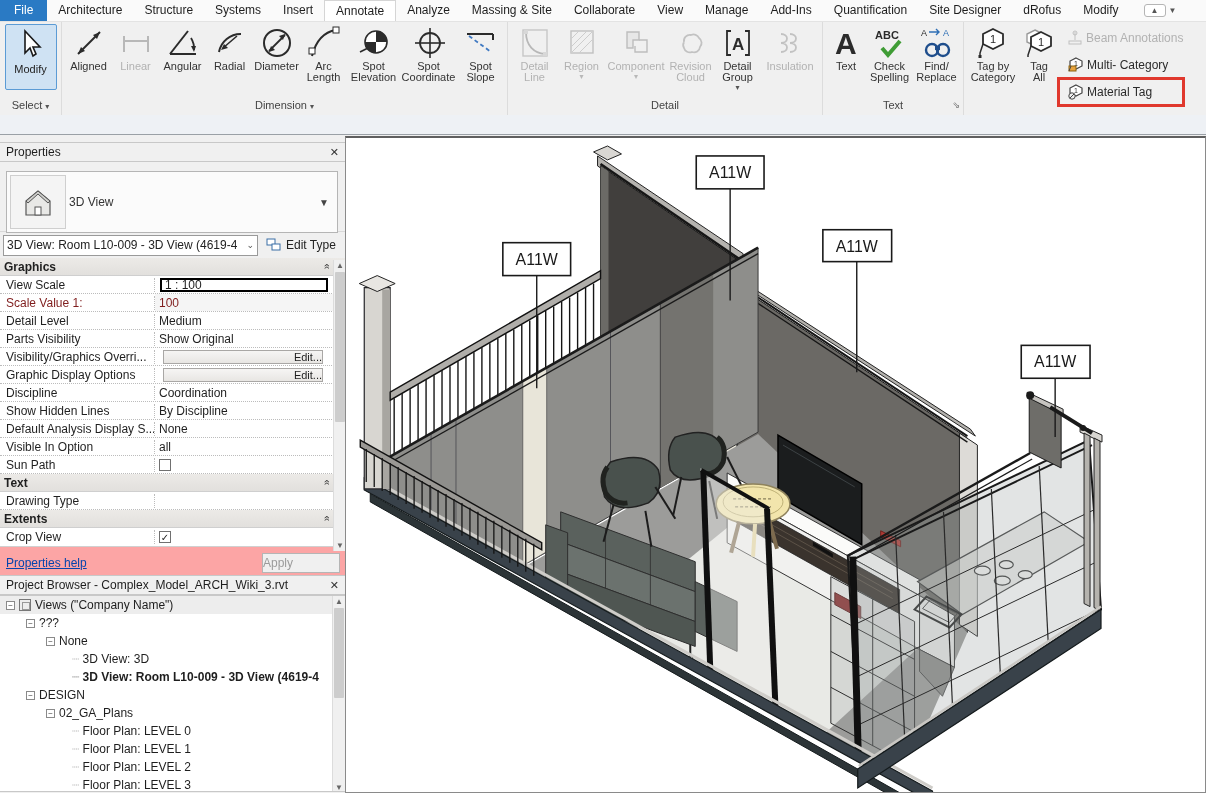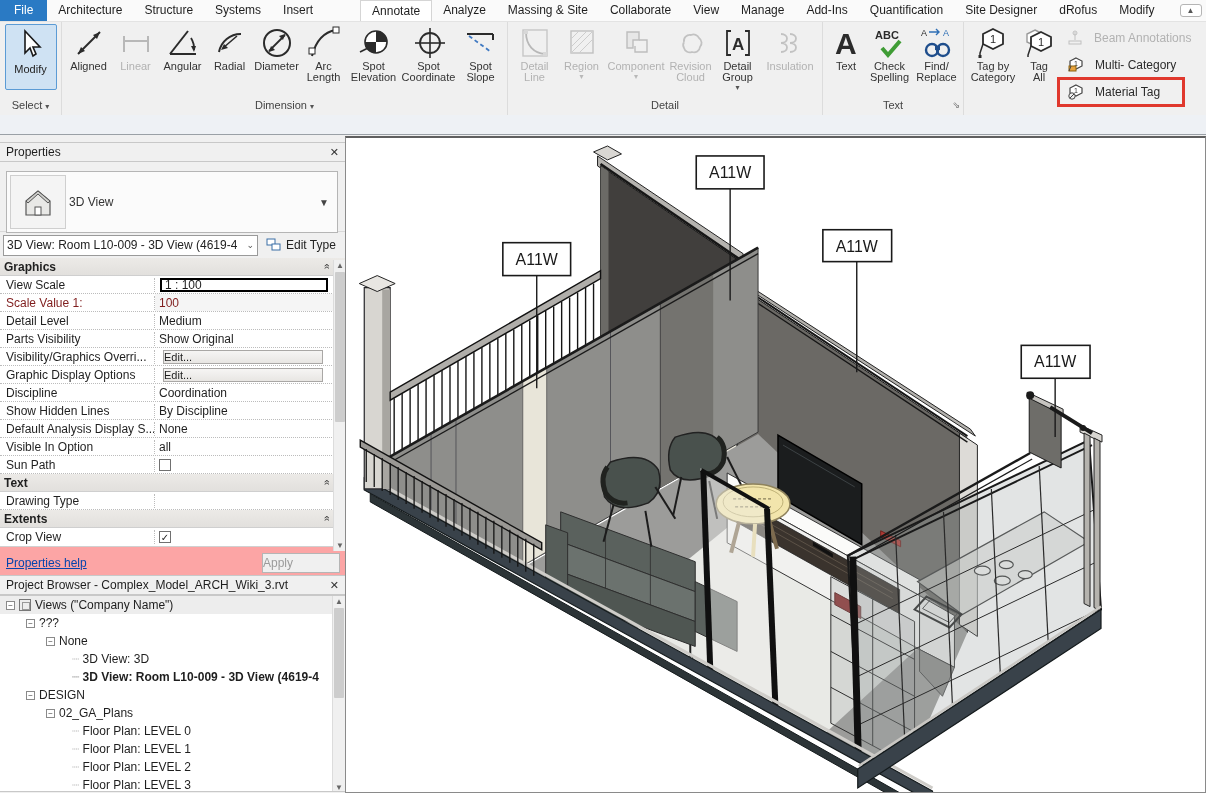--- a/index.html
+++ b/index.html
@@ -4,36 +4,36 @@
 <style>
   html,body{margin:0;padding:0;background:#d8d8d8;}
   *{box-sizing:border-box;font-family:"Liberation Sans",sans-serif;}
   #app{position:relative;width:1206px;height:793px;background:#f0f0f0;overflow:hidden;}
 
   
   #ribbon{position:absolute;left:0;top:0;width:1206px;height:115px;background:#f0f0f0;}
   #tabrow{display:flex;align-items:stretch;height:22px;background:#fafafa;border-bottom:1px solid #e3e3e3;font-size:12px;color:#1e1e1e;}
   .tab{padding:3px 11px 0 11px;white-space:nowrap;cursor:default;}
   .tab.file{background:#2a7ac4;color:#fff;padding:3px 14px 0 14px;}
-  .tab.active{background:#fff;border:1px solid #d5d5d5;border-bottom:none;margin-left:36px;}
+  .tab.active{background:#fff;border:1px solid #d5d5d5;border-bottom:none;}
   #tab-extra{margin-left:14px;display:flex;align-items:center;gap:3px;color:#555;}
   #tab-extra .pillbtn{border:1px solid #b5b5b5;border-radius:3px;background:#fff;font-size:8px;padding:0 6px;height:13px;line-height:12px;color:#555;}
   #ribbonbody{display:flex;height:93px;}
   .rpanel{display:flex;flex-direction:column;border-right:1px solid #dcdcdc;height:93px;}
   .rbuttons{flex:1;display:flex;align-items:flex-start;padding:2px 3px 0 3px;}
   .rlabel{height:18px;font-size:11px;color:#444;text-align:center;line-height:16px;white-space:nowrap;position:relative;}
   .bigbtn{width:47px;min-height:70px;display:flex;flex-direction:column;align-items:center;padding-top:2px;border-radius:2px;}
   .bigbtn .blabel{font-size:11px;line-height:11px;text-align:center;color:#333;margin-top:1px;white-space:pre-line;}
   .bigbtn.disabled .blabel{color:#b2b2b2;}
   .bigbtn svg{display:block;}
   .modifybtn{width:52px;height:66px;background:#cfe2f3;border:1px solid #5b9bd5;border-radius:2px;display:flex;flex-direction:column;align-items:center;padding-top:4px;}
   .modifybtn .blabel{font-size:11px;color:#222;margin-top:4px;}
   .caret{font-size:8px;color:#555;}
   #tagstack{display:flex;flex-direction:column;justify-content:flex-start;padding:2px 4px;gap:3px;position:relative;}
-  .stackitem{display:flex;align-items:center;gap:11px;font-size:12px;color:#2b2b2b;height:24px;white-space:nowrap;padding:0 4px;}
+  .stackitem{display:flex;align-items:center;gap:3px;font-size:12px;color:#2b2b2b;height:24px;white-space:nowrap;padding:0 4px;}
   .stackitem.disabled{color:#b2b2b2;}
   #material-highlight{position:absolute;left:-2px;top:53px;width:128px;height:30px;border:3px solid #e0382d;pointer-events:none;}
   .launcher{position:absolute;right:3px;bottom:2px;font-size:9px;color:#777;}
   #optionsbar{position:absolute;left:0;top:115px;width:1206px;height:20px;background:#eef1f5;border-bottom:1px solid #9aa0a6;}
 
   
   #leftcol{position:absolute;left:0;top:136px;width:346px;height:657px;background:#f0f0f0;border-right:1px solid #b5b5b5;}
   .ptitle{height:20px;background:#f0f0f0;border:1px solid #c8c8c8;border-left:none;display:flex;align-items:center;font-size:12px;color:#1e1e1e;padding:0 6px;gap:27px;}
   .ptitle .x{margin-left:auto;font-size:11px;color:#333;}
   #props{position:absolute;left:0;top:6px;width:346px;height:433px;}
@@ -47,21 +47,21 @@
   #typesel .tcaret{margin-left:auto;color:#555;font-size:9px;}
   #edittype{display:flex;align-items:center;gap:4px;font-size:12px;color:#222;padding:1px 4px;height:22px;}
   .grid{font-size:12px;color:#1f1f1f;}
   .grow{display:flex;height:18px;border-bottom:1px dotted #bcbcbc;background:#fff;align-items:center;}
   .grow .gl{width:155px;padding-left:6px;border-right:1px dotted #bcbcbc;white-space:nowrap;overflow:hidden;}
   .grow .gv{flex:1;padding-left:4px;white-space:nowrap;overflow:hidden;position:relative;height:100%;display:flex;align-items:center;}
   .grow.disabled .gl,.grow.disabled .gv{color:#7f1d1d;}
   .ghead{display:flex;height:18px;background:linear-gradient(#eceae7,#e2e0dd);border-bottom:1px solid #cfcfcf;align-items:center;font-weight:bold;}
   .ghead .hl{padding-left:4px;}
   .ghead .chev{margin-left:auto;margin-right:16px;font-size:10px;transform:rotate(-90deg);color:#333;font-weight:normal;}
-  .cellbtn{width:160px;height:14px;background:linear-gradient(#f6f5f4,#e8e6e3);border:1px solid #a9a7a5;font-size:11px;text-align:left;line-height:12px;margin-left:4px;}
+  .cellbtn{width:160px;height:14px;background:linear-gradient(#f6f5f4,#e8e6e3);border:1px solid #a9a7a5;font-size:11px;text-align:right;line-height:12px;margin-left:4px;}
   .focusval{border:2px solid #000;height:14px;display:flex;align-items:center;padding:0 3px;margin-left:1px;width:168px;background:#fff;}
   .chk{width:12px;height:12px;border:1px solid #707070;background:#fff;font-size:10px;line-height:11px;text-align:center;color:#222;}
   #propfooter{height:24px;display:flex;align-items:center;padding:16px 6px;background:#fca5a5;border-top:1px solid #d0d0d0;}
   #propfooter a{color:#0645ad;font-size:12px;}
   #applybtn{margin-left:auto;width:78px;height:20px;background:#f0f0f0;border:1px solid #b5b5b5;color:#9b9b9b;font-size:12px;text-align:left;line-height:18px;}
   .vscroll{position:absolute;right:0;width:13px;background:#f0f0f0;border-left:1px solid #dcdcdc;font-size:8px;color:#666;text-align:center;}
   .vscroll .thumb{position:absolute;left:1px;width:10px;background:#cdcdcd;border-radius:1px;}
 
   #browser{position:absolute;left:0;top:439px;width:346px;height:218px;}
   #tree{position:relative;background:#fff;border:1px solid #c8c8c8;border-left:none;height:197px;overflow:hidden;font-size:12px;color:#1e1e1e;}

